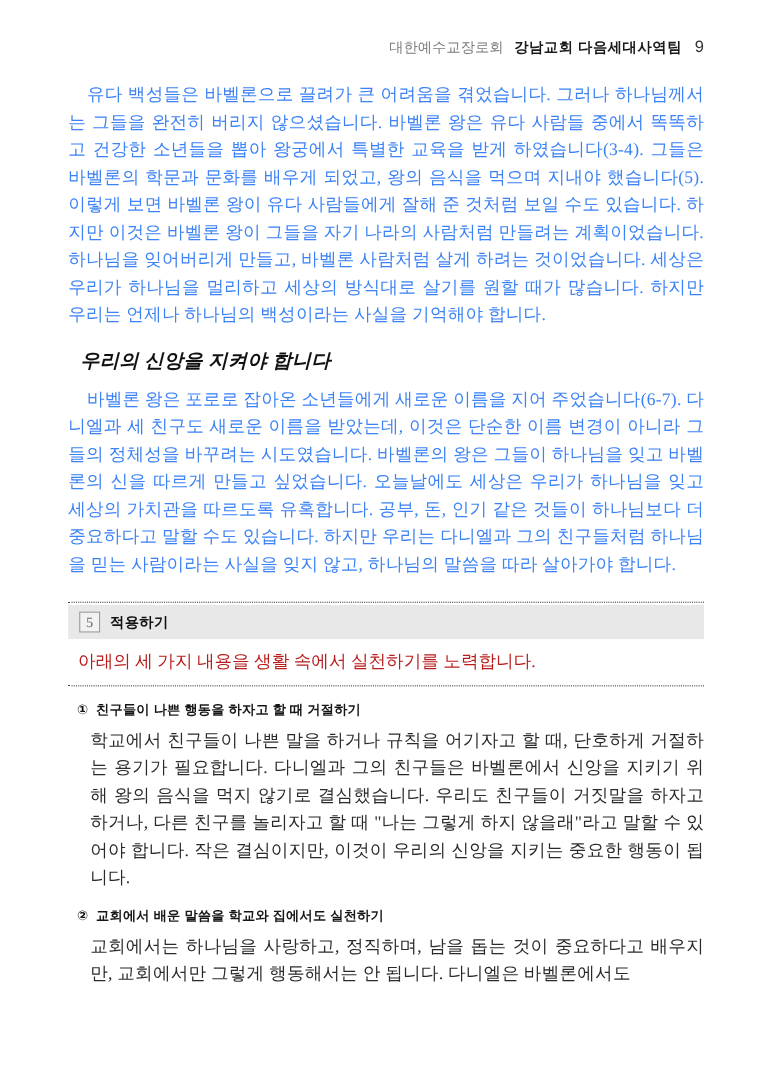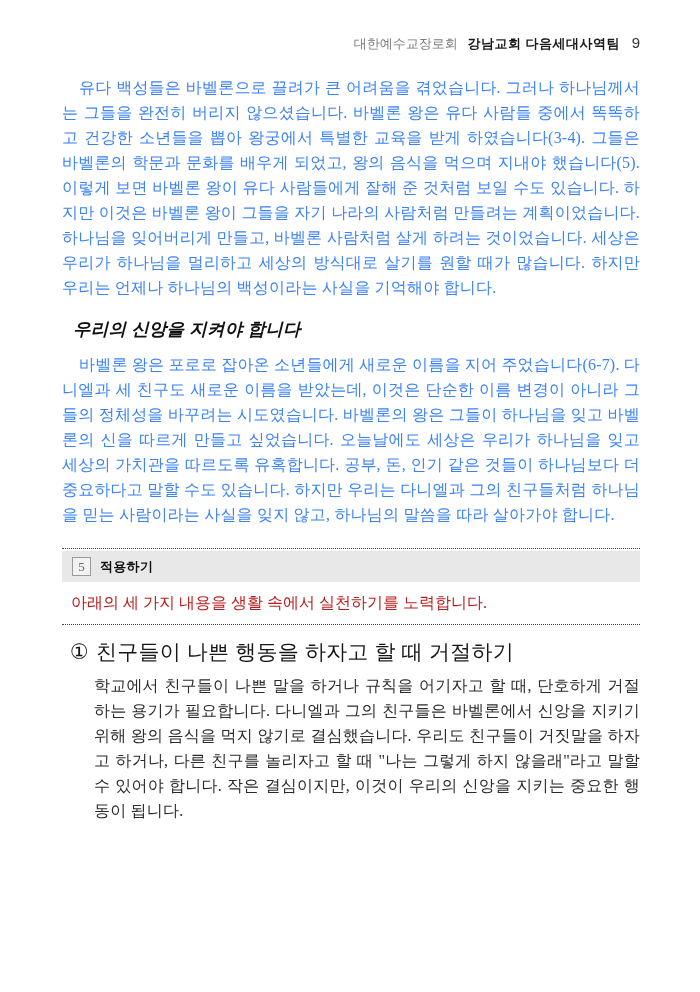--- a/index.html
+++ b/index.html
@@ -88,32 +88,32 @@
     font-size: 16px;
     line-height: 25px;
     margin: 8px 0 0 0;
     padding-left: 9px;
     color: #b91c1c;
   }
   
   .item { margin-top: 13px; }
   .item-heading {
     font-family: "Liberation Sans", "DejaVu Sans", sans-serif;
-    font-size: 21px;
-    font-weight: normal;
+    font-size: 12px;
+    font-weight: bold;
     color: #161616;
     margin: 0 0 7px 0;
     padding-left: 8px;
     letter-spacing: 0.2px;
   }
   .item-heading .item-num { margin-right: 7px; }
   .item-body {
     font-size: 16px;
     line-height: 25px;
-    margin: 0 0 0 32px;
+    margin: 0 0 0 20px;
     text-align: justify;
     color: #2a2a2a;
     letter-spacing: 0.2px;
   }
 </style>
 </head>
 <body>
 
 <div class="page">
 
@@ -137,14 +137,20 @@
     <p class="apply-intro">아래의 세 가지 내용을 생활 속에서 실천하기를 노력합니다.</p>
   </div>
 
   <div class="item">
     <h3 class="item-heading">
       <span class="item-num">①</span><span>친구들이 나쁜 행동을 하자고 할 때 거절하기</span>
     </h3>
     <p class="item-body">학교에서 친구들이 나쁜 말을 하거나 규칙을 어기자고 할 때, 단호하게 거절하는 용기가 필요합니다. 다니엘과 그의 친구들은 바벨론에서 신앙을 지키기 위해 왕의 음식을 먹지 않기로 결심했습니다. 우리도 친구들이 거짓말을 하자고 하거나, 다른 친구를 놀리자고 할 때 "나는 그렇게 하지 않을래"라고 말할 수 있어야 합니다. 작은 결심이지만, 이것이 우리의 신앙을 지키는 중요한 행동이 됩니다.</p>
   </div>
 
+  <div class="item">
+    <h3 class="item-heading">
+      <span class="item-num">②</span><span>교회에서 배운 말씀을 학교와 집에서도 실천하기</span>
+    </h3>
+    <p class="item-body">교회에서는 하나님을 사랑하고, 정직하며, 남을 돕는 것이 중요하다고 배우지만, 교회에서만 그렇게 행동해서는 안 됩니다. 다니엘은 바벨론에서도</p>
+  </div>
 
 </div>
 
 </body></html>

